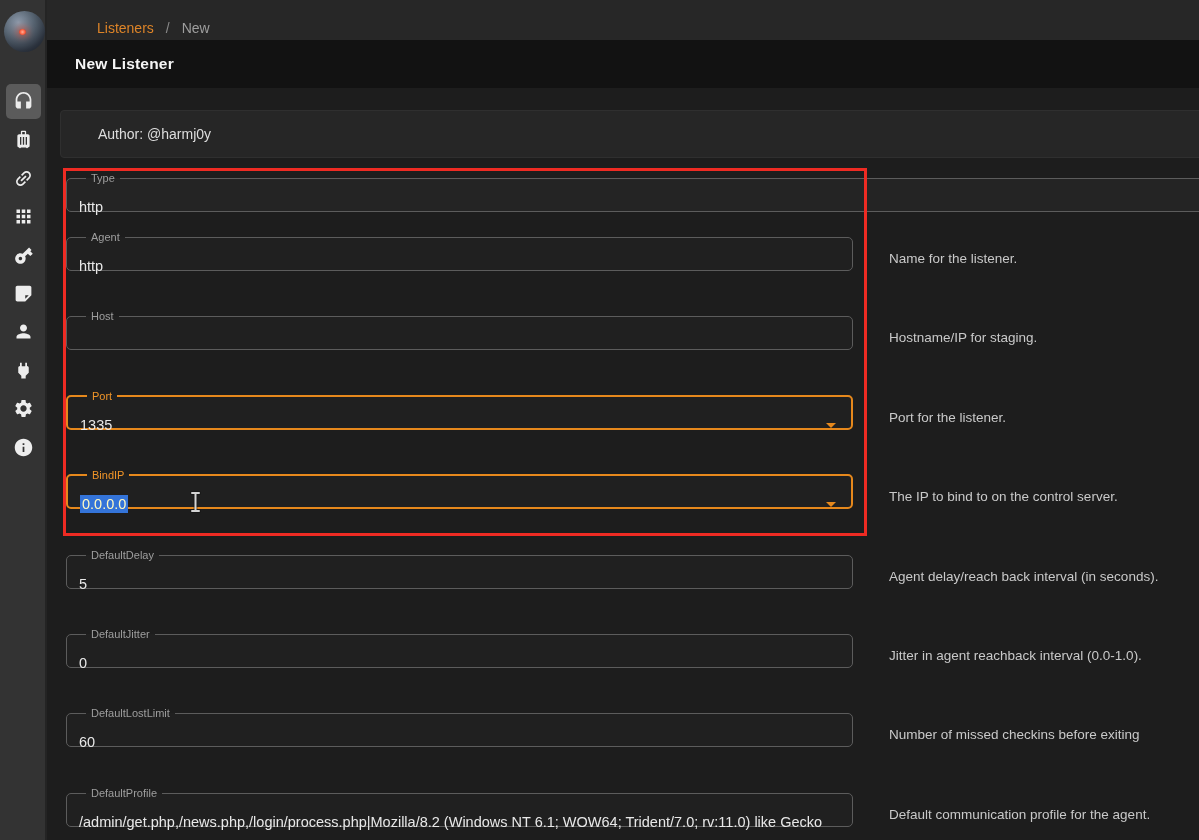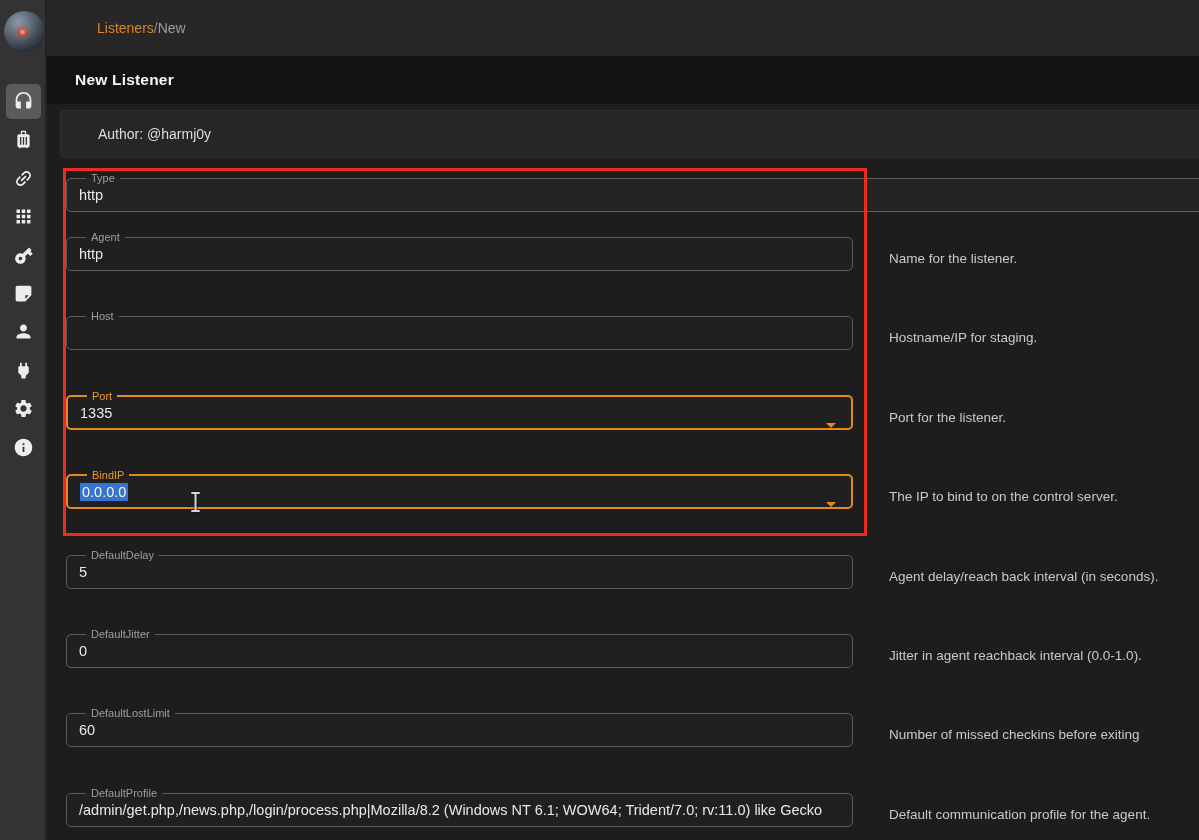--- a/index.html
+++ b/index.html
@@ -2,27 +2,27 @@
 <html><head>
 <meta charset="utf-8">
 <style>
   * { box-sizing: border-box; margin: 0; padding: 0; }
   html,body { width:1199px; height:840px; overflow:hidden; background:#1d1d1d;
     font-family:"Liberation Sans","DejaVu Sans",sans-serif; }
   #stage { position:relative; width:1199px; height:840px; overflow:hidden; }
 
   
   .topbar { position:absolute; left:47px; top:0; width:1152px; height:56px; background:#272727; }
-  .breadcrumb { position:absolute; left:50px; top:0; height:56px; display:flex; align-items:center; font-size:14px; }
+  .breadcrumb { position:absolute; left:50px; top:0; height:56px; display:flex; align-items:center; gap:12px; font-size:14px; }
   .bc-link    { color:#dd8428; cursor:pointer; }
   .bc-sep     { color:#8a8a8a; }
   .bc-current { color:#9e9e9e;text-align:right; }
 
   
-  .pageheader { position:absolute; left:47px; top:56px; width:1152px; height:48px; background:#121212; }
+  .pageheader { position:absolute; left:47px; top:40px; width:1152px; height:48px; background:#121212; }
   .pageheader h1 { position:absolute; left:28px; top:0; height:48px; display:flex; align-items:center;
     font-size:15.5px; font-weight:bold; color:#f5f5f5; letter-spacing:.2px; }
 
   
   .author-card { position:absolute; left:60px; top:110px; width:1169px; height:48px;
     background:#262626; border:1px solid #2f2f2f; border-radius:4px;padding-left:36px; }
   .author-card span { position:absolute; left:37px; top:0; height:46px; display:flex; align-items:center;
     font-size:14px; color:#dedede; }
 
   
@@ -38,21 +38,21 @@
   .nav-item.active { background:#5b5b5b; }
   .nav-item svg { width:21px; height:21px; fill:#ededed; }
 
   
   fieldset.field { position:absolute; left:66px; width:787px; height:40px; border:1px solid #5c5c5c;
     border-radius:5px; padding:0 12px; background:rgba(255,255,255,0.015); }
   fieldset.field.full { width:1145px; border-radius:5px; background:rgba(255,255,255,0.03); }
   fieldset.field legend { font-size:11px; line-height:12px; color:#9e9e9e; padding:0 5px; margin-left:7px; }
   fieldset.field.accent { border:2px solid #e6881c; }
   fieldset.field.accent legend { color:#ef9428; }
-  .field-value { font-size:14.5px; line-height:20px; margin-top:1px; color:#e8e8e8;
+  .field-value { font-size:14.5px; line-height:20px; margin-top:13px; color:#e8e8e8;
     white-space:nowrap; overflow:hidden; }
   .text-selected { background:#3474d9; color:#fef9c3; padding:1px 2px; }
   .dd-arrow { position:absolute; right:15px; top:21px; width:0; height:0;
     border-left:5px solid transparent; border-right:5px solid transparent; border-top:5px solid #e6881c;
     cursor:pointer; }
 
   .desc { position:absolute; left:889px; width:305px; font-size:13.5px; line-height:19px; color:#c9c9c9; }
 
   
   .red-box { position:absolute; left:63px; top:168px; width:804px; height:368px;

